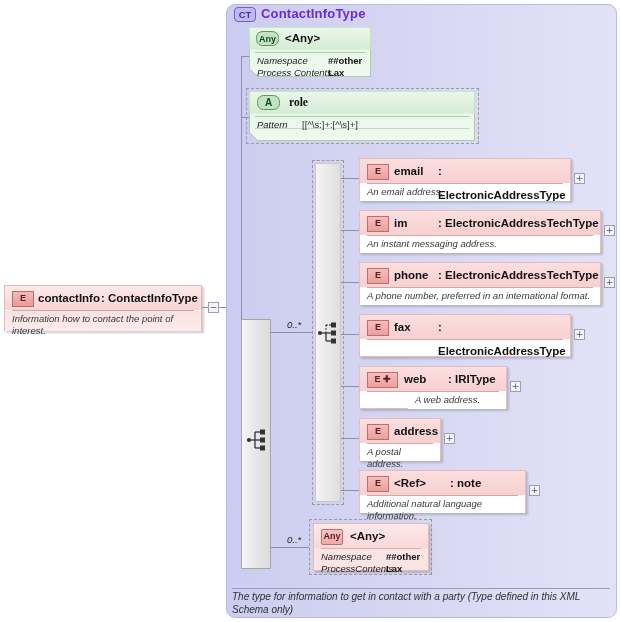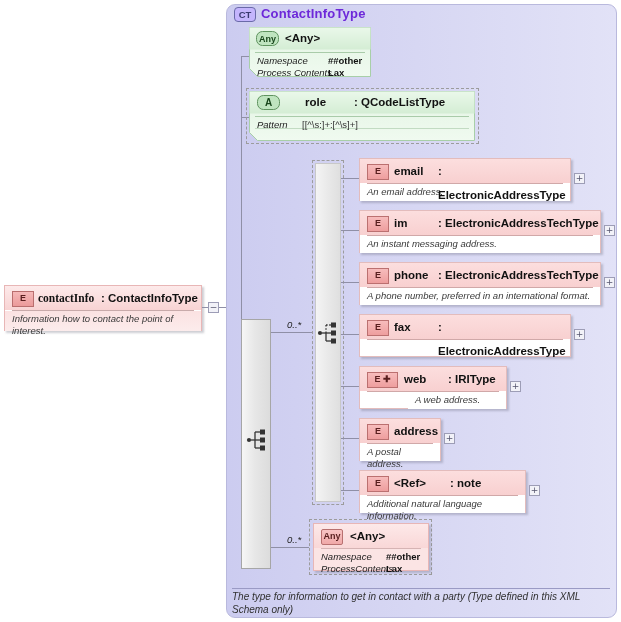--- a/index.html
+++ b/index.html
@@ -123,21 +123,21 @@
   svg{display:block;}
 </style>
 </head>
 <body>
 
 <div class="canvas">
 
   <div class="abs node el" id="root-el" style="left:4px;top:285px;width:198px;height:46px;">
     <div class="hdr">
       <div class="badge">E</div>
-      <div class="nm" style="left:33px;top:0;font-family:Liberation Serif, serif;">contactInfo</div>
+      <div class="nm" style="left:33px;top:0;">contactInfo</div>
       <div class="ty" style="left:96px;top:0;">: ContactInfoType</div>
     </div>
     <div class="sep"></div>
     <div class="body" style="height:20px;">
       <div class="doc">Information how to contact the point of interest.</div>
     </div>
   </div>
 
   <div class="abs hline" style="left:202px;top:307px;width:6px;"></div>
   <div class="abs expander" id="root-expander" style="left:208px;top:302px;">−</div>
@@ -191,22 +191,21 @@
   <div class="abs dashwrap" id="role-dash" style="left:246px;top:88px;width:233px;height:56px;"></div>
   <div class="abs" id="role-attr" style="left:249px;top:91px;width:226px;height:50px;">
     <svg width="226" height="50" viewBox="0 0 226 50">
       <path d="M0.5,0.5 H225.5 V49.5 H8.5 L0.5,41.5 Z" fill="url(#gbody)" stroke="#a8cfa8"></path>
       <path d="M0.5,0.5 H225.5 V22.5 H0.5 Z" fill="url(#ghdr)" stroke="none"></path>
       <line x1="6" y1="25.5" x2="220" y2="25.5" stroke="#a9cba9"></line>
       <line x1="6" y1="37.5" x2="220" y2="37.5" stroke="#c2dbc2"></line>
       <rect x="8.5" y="4.5" width="22" height="14" rx="6" fill="#bfe4bf" stroke="#5f935f"></rect>
       <text x="19.5" y="15" font-family="Liberation Sans, sans-serif" font-size="10" font-weight="bold" fill="#18451b" text-anchor="middle">A</text>
     </svg>
-    <div class="nm abs" style="left:56px;top:-1px;">role</div>
-    <div class="ty abs" style="left:105px;top:-1px;">: QCodeListType</div>
+    <div class="nm abs" style="left:40px;top:-1px;font-family:Liberation Serif, serif;">role</div>
     <div class="prow" style="left:8px;top:28px;">
       <span class="pname">Pattern</span>
     </div>
     <div class="prow" style="left:53px;top:28px;color:#333;">[[^\s:]+:[^\s]+]</div>
   </div>
 
   <div class="abs mgbar" id="outer-bar" style="left:241px;top:319px;width:30px;height:250px;"></div>
 
   <div class="abs" style="left:246px;top:428px;width:24px;height:24px;">
     <svg width="24" height="24" viewBox="0 0 24 24">

